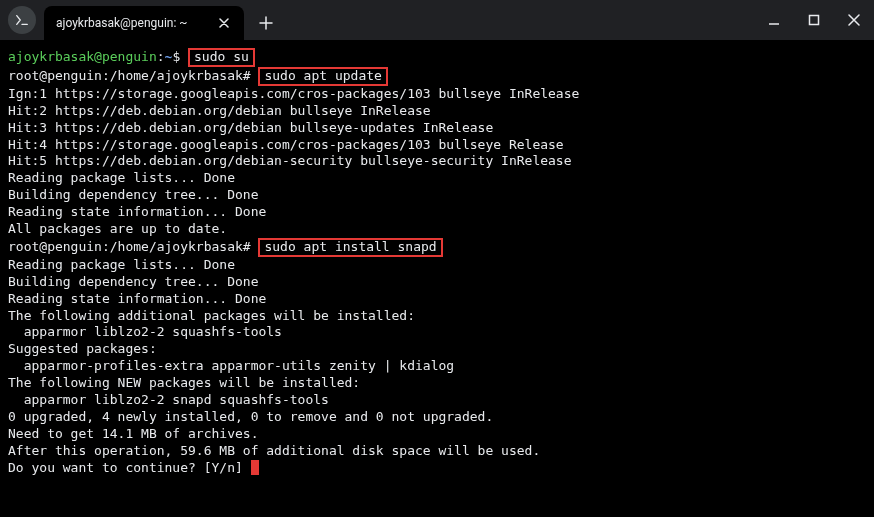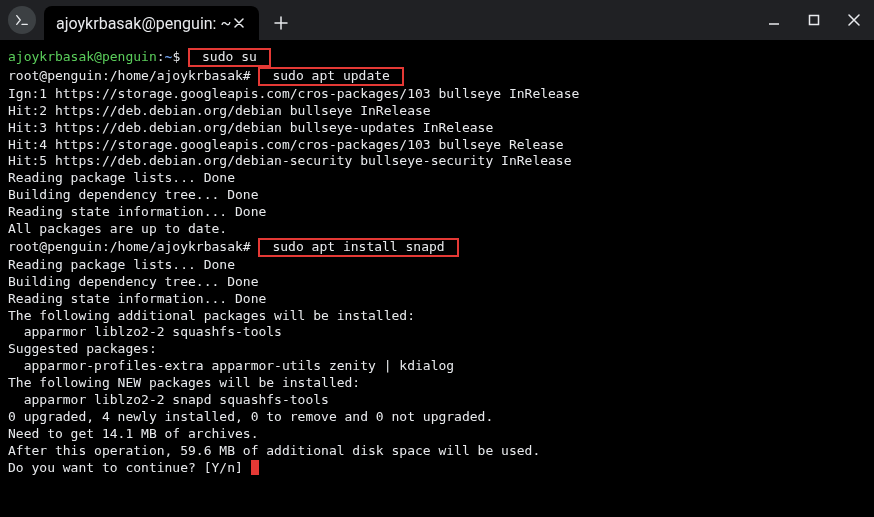--- a/index.html
+++ b/index.html
@@ -35,21 +35,21 @@
       background: #000;
       color: #e8eaed;
       height: 34px;
       padding: 0 12px;
       display: flex;
       align-items: center;
       border-radius: 8px 8px 0 0;
       min-width: 200px;
       position: relative;
       font-family: 'Roboto', Arial, sans-serif;
-      font-size: 16px;
+      font-size: 12px;
     }
     .tab-title { flex: 1; }
     .tab-close {
       width: 16px;
       height: 16px;
       display: flex;
       align-items: center;
       justify-content: center;
       border-radius: 50%;
       cursor: pointer;
@@ -87,21 +87,21 @@
     .terminal {
       padding: 8px;
       color: #e8eaed;
       line-height: 1.3;
       white-space: pre;
     }
     .user { color: #5bce5b; font-weight: normal; }
     .tilde { color: #6d9eeb; font-weight: bold; }
     .box {
       border: 2px solid #e53935;
-      padding: 0 12px;
+      padding: 0 4px;
       display: inline-block;
       line-height: 1.15;
     }
     .cursor {
       background: #e53935;
       display: inline-block;
       width: 8px;
       height: 15px;
       vertical-align: text-bottom;
     }

